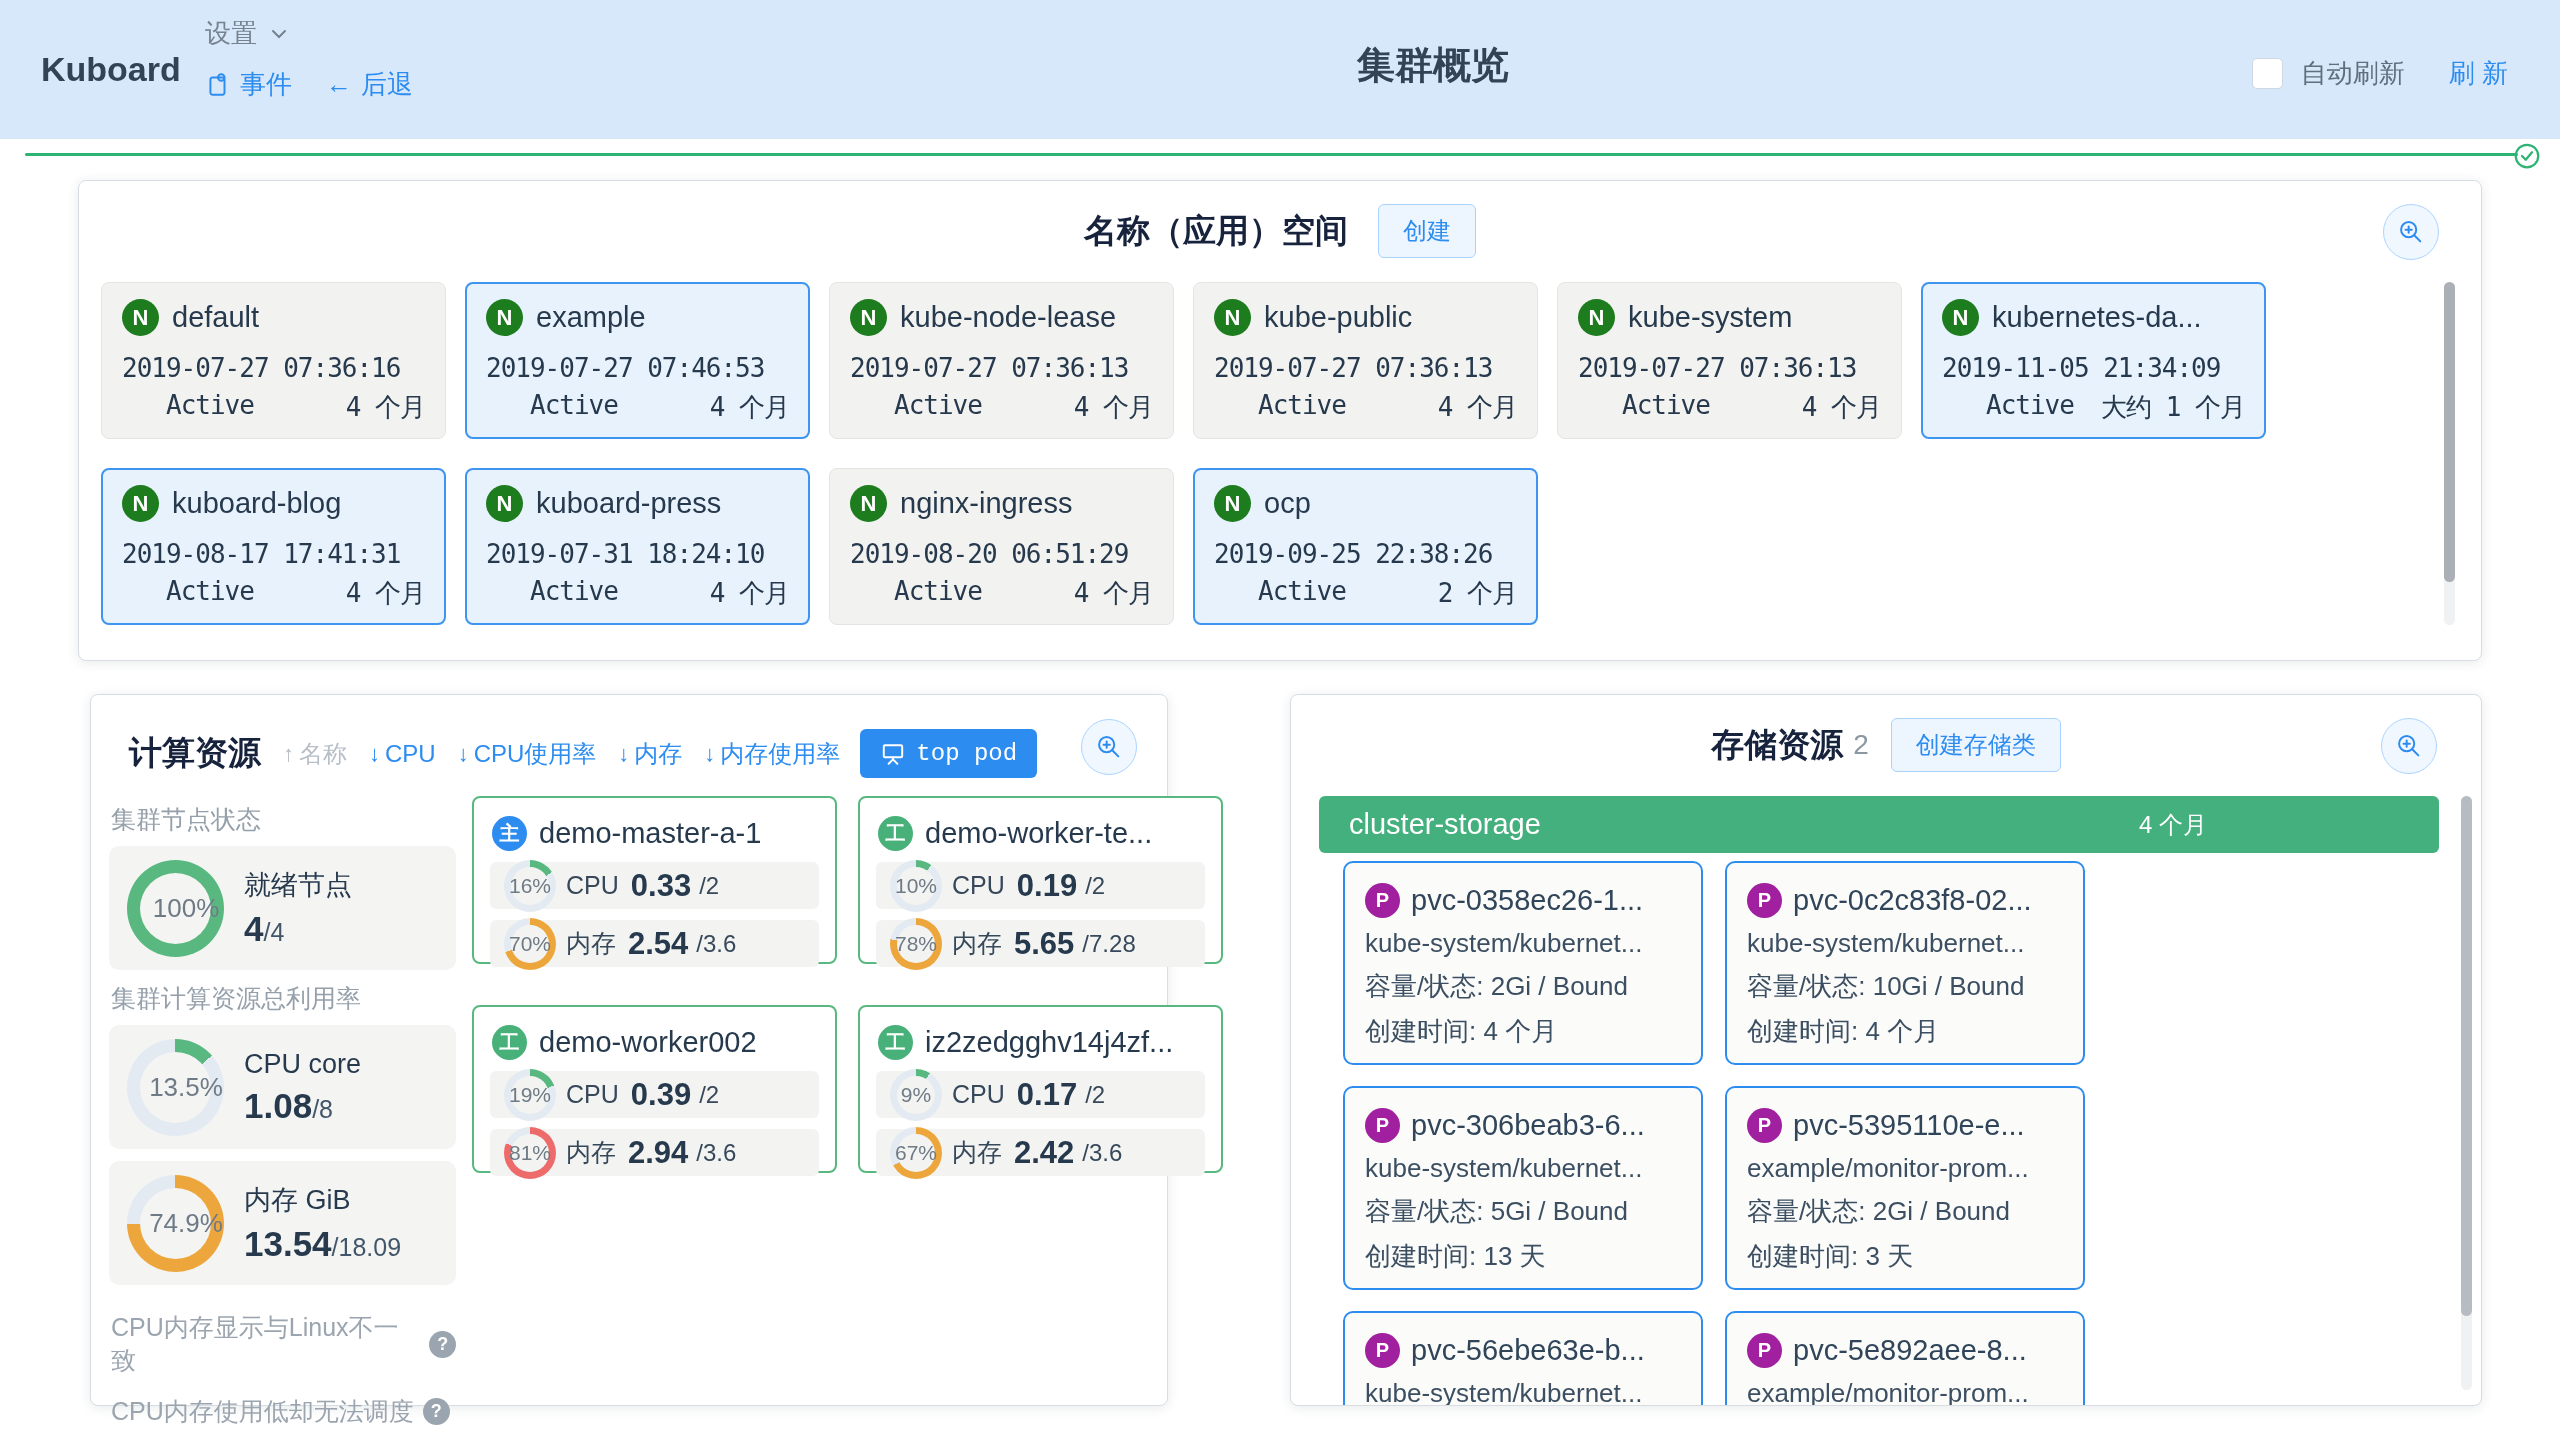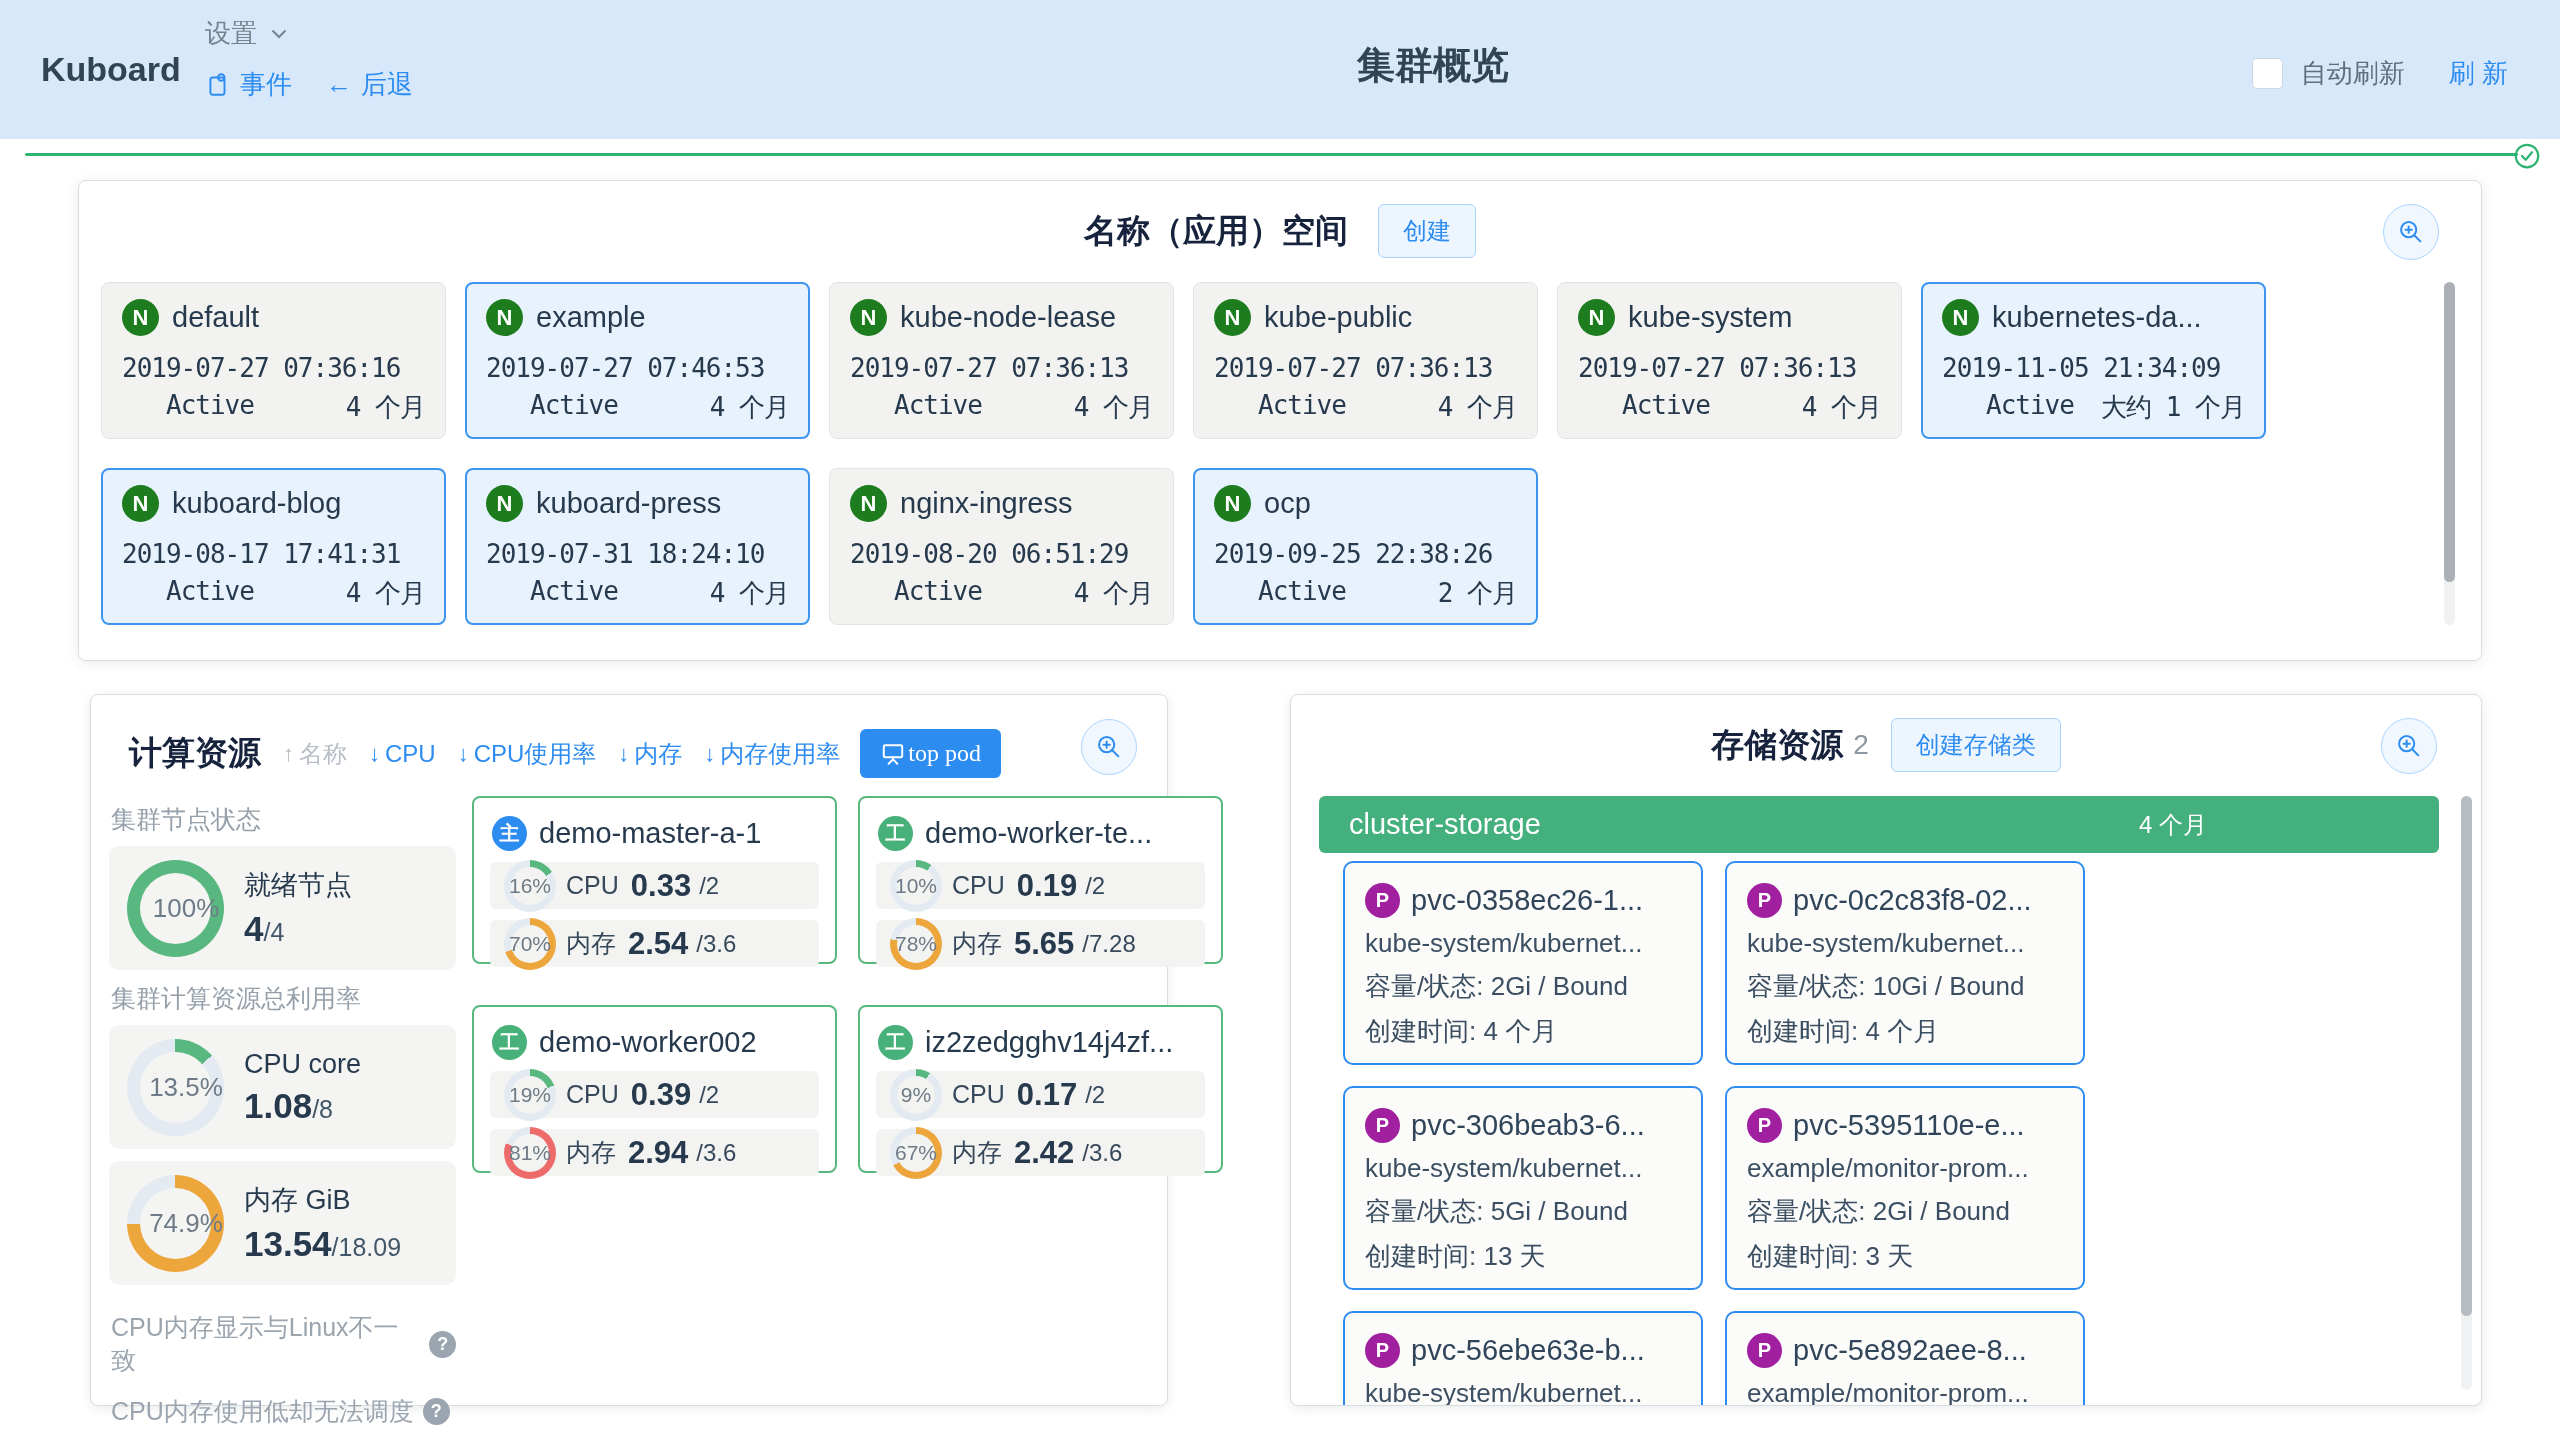--- a/index.html
+++ b/index.html
@@ -53,22 +53,22 @@
   .ns-scroll .scroll-thumb{height:300px;}
 
   
   .cp-panel{left:90px;top:694px;width:1078px;height:712px;}
   .cp-header{position:absolute;left:38px;top:34px;right:30px;display:flex;align-items:center;}
   .cp-title{font-size:33px;font-weight:700;color:#17233d;flex:none;}
   .sorts{margin-left:22px;display:flex;gap:22px;align-items:center;}
   .sort{display:flex;align-items:center;gap:5px;font-size:24px;color:#2d8cf0;cursor:pointer;white-space:nowrap;}
   .sort.inactive{color:#b6bec7;}
   .sort .arrow{font-size:22px;}
-  .toppod-btn{margin-left:20px;display:flex;align-items:center;gap:2px;background:#2d8cf0;color:#fff;
-              font-size:24px;border:none;border-radius:6px;padding:11px 20px;cursor:pointer;font-family:Liberation Serif, serif;}
+  .toppod-btn{margin-left:20px;display:flex;align-items:center;gap:10px;background:#2d8cf0;color:#fff;
+              font-size:24px;border:none;border-radius:6px;padding:11px 20px;cursor:pointer;font-family:Liberation Mono, monospace;}
   .cp-zoom{right:30px;top:24px;}
   .cp-body{position:absolute;left:18px;top:96px;right:16px;bottom:0;display:flex;}
   .left-col{width:347px;flex:none;}
   .col-label{font-size:25px;color:#95a0ab;margin:12px 0 10px 2px;}
   .stat-box{background:#f4f4f2;border-radius:10px;height:124px;display:flex;align-items:center;
             padding:0 18px;gap:20px;box-sizing:border-box;margin-bottom:12px;}
   .big-ring{width:97px;height:97px;border-radius:50%;position:relative;flex:none;
             display:flex;align-items:center;justify-content:center;}
   .big-ring::before{content:"";position:absolute;inset:13px;border-radius:50%;background:#f4f4f2;}
   .ring-pct{position:relative;z-index:1;font-size:26px;color:#6e7b87;padding-left:21px;}

